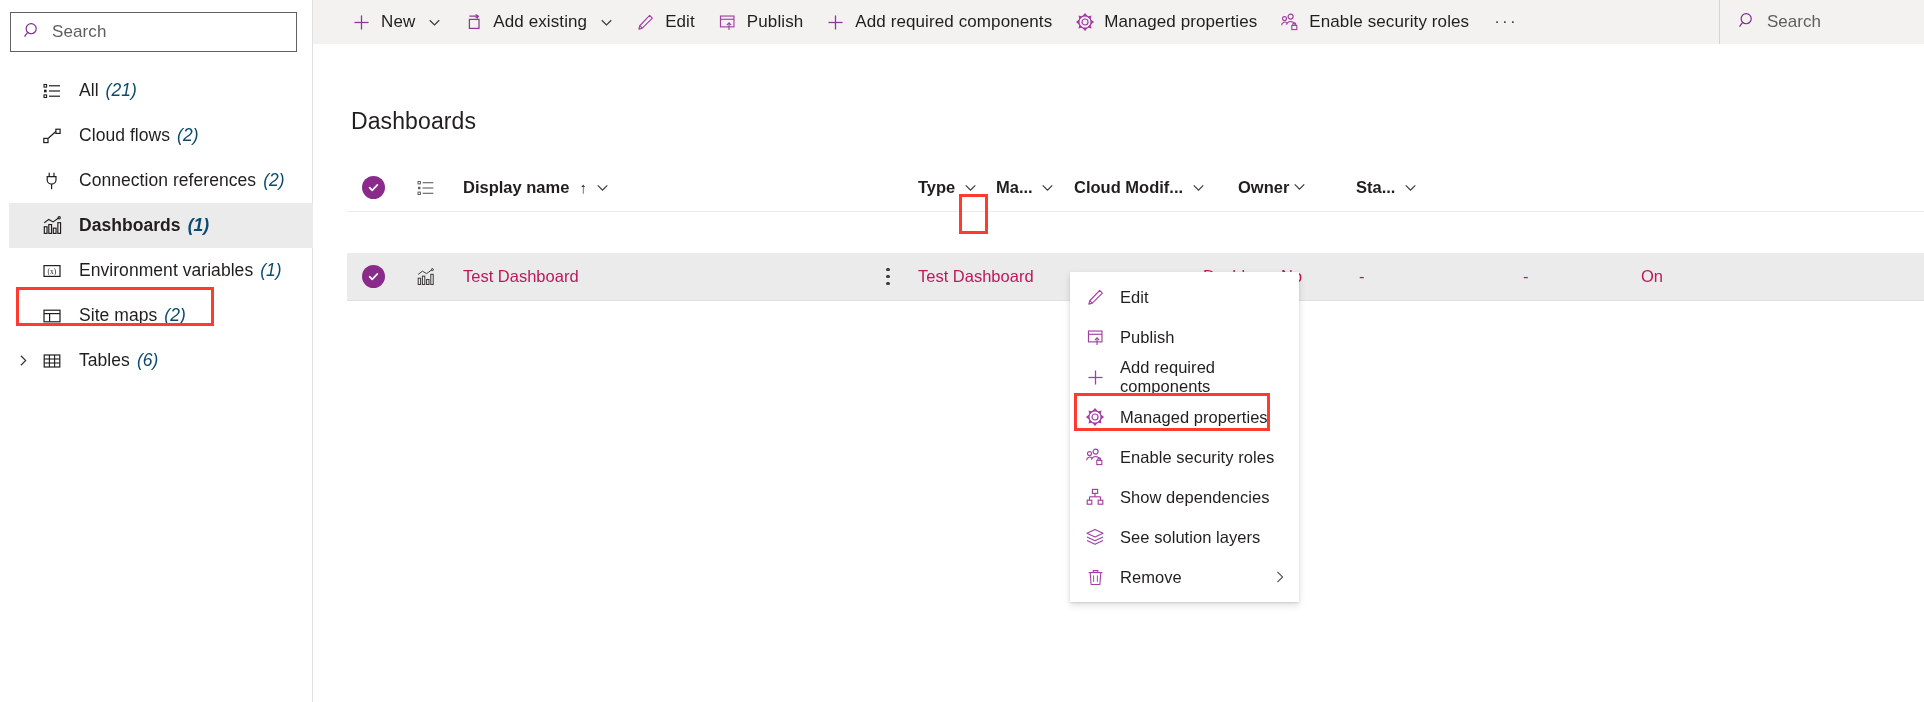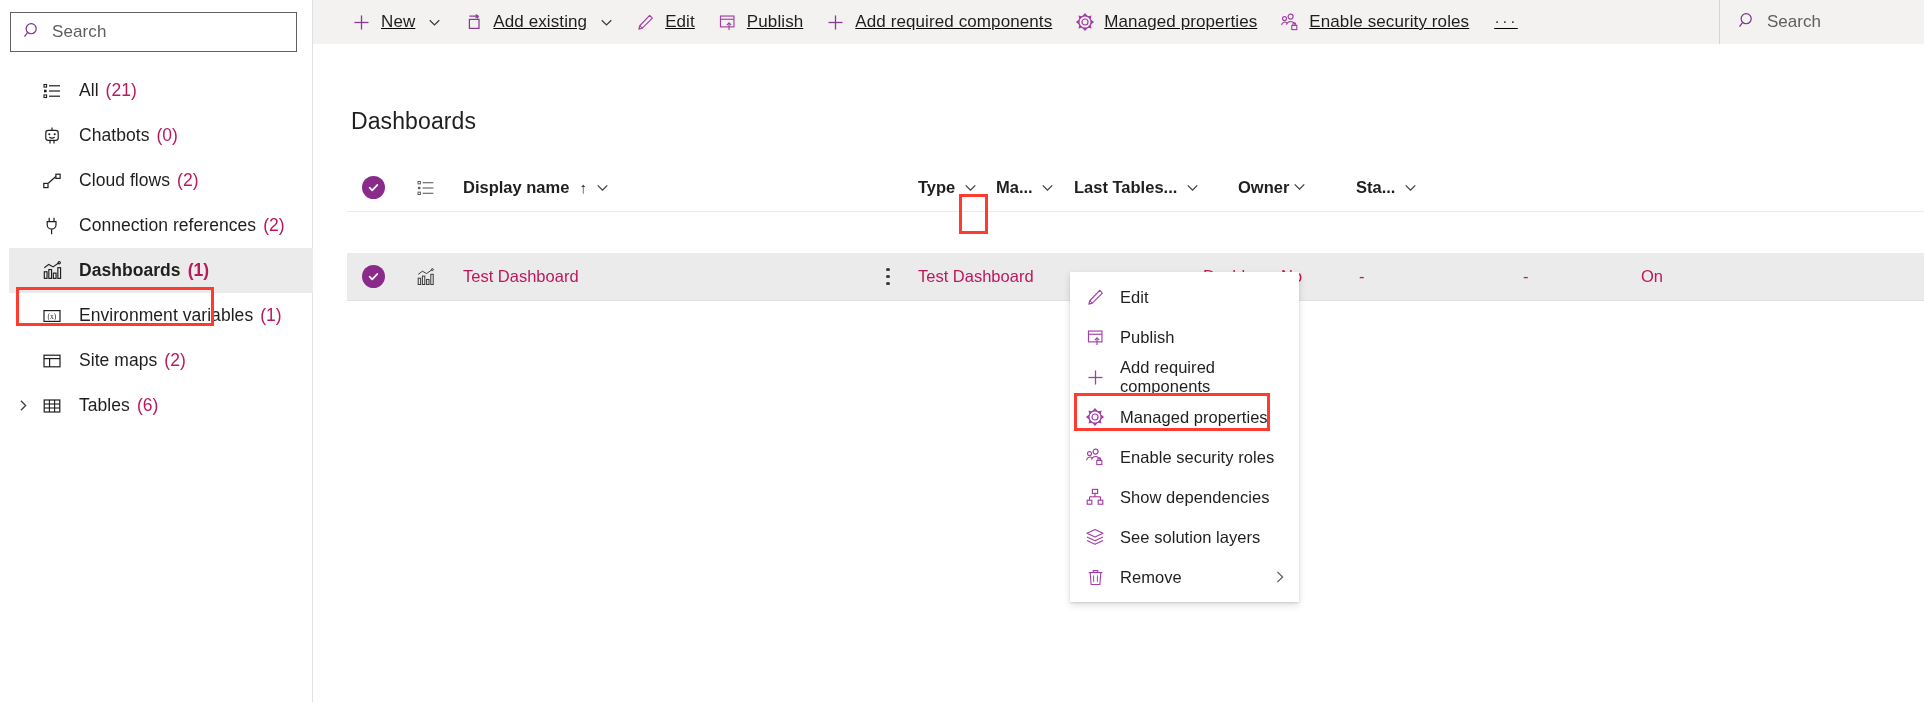--- a/index.html
+++ b/index.html
@@ -58,21 +58,21 @@
     letter-spacing: .05px;
     margin-left: 9px;
   }
   .sb-item .sb-ico {
     width: 26px; height: 24px;
     flex: 0 0 26px;
     display: flex; align-items: center; justify-content: center;
     margin-right: 14px;
   }
   .sb-item .sb-lbl { white-space: nowrap; }
-  .sb-item .sb-cnt { margin-left: 7px; color: #be185d; }
+  .sb-item .sb-cnt { margin-left: 7px; color: #0c4a6e; font-style: italic; }
   .sb-item.active {
     background: #ebebeb;
     font-weight: 600;
   }
   .sb-item.active .sb-lbl { font-weight: 600; }
   .sb-item .chev-pos {
     position: absolute;
     left: 5px; top: 0; bottom: 0;
     width: 18px;
     display: flex; align-items: center; justify-content: center;
@@ -83,21 +83,20 @@
     pointer-events: none;
     z-index: 40;
   }
 
   
   #main {
     position: relative;
     flex: 1 1 auto;
     height: 702px;
     background: #ffffff;
-    text-decoration: underline;
   }
   #toolbar {
     position: relative;
     height: 44px;
     background: #f3f2f1;
     display: flex;
     align-items: center;
     padding-left: 27px;
     gap: 0px;
   }
@@ -275,35 +274,20 @@
             <line x1="7" y1="4.8" x2="18" y2="4.8" stroke="#201f1e" stroke-width="1.2"></line>
             <line x1="7" y1="10" x2="18" y2="10" stroke="#201f1e" stroke-width="1.2"></line>
             <line x1="7" y1="15.2" x2="18" y2="15.2" stroke="#201f1e" stroke-width="1.2"></line>
           </svg>
         </span>
         <span class="sb-lbl">All</span>
         <span class="sb-cnt">(21)</span>
       </div>
 
 
-      <div class="sb-item">
-        <span class="sb-ico">
-          <svg width="20" height="20" viewBox="0 0 20 20">
-            <line x1="10" y1="1.6" x2="10" y2="4.2" stroke="#201f1e" stroke-width="1.2"></line>
-            <rect x="3.8" y="4.4" width="12.4" height="10" rx="2.4" fill="none" stroke="#201f1e" stroke-width="1.2"></rect>
-            <circle cx="7.3" cy="8.2" r="1.05" fill="#201f1e"></circle>
-            <circle cx="12.7" cy="8.2" r="1.05" fill="#201f1e"></circle>
-            <path d="M7.3 11.3 Q10 13.1 12.7 11.3" fill="none" stroke="#201f1e" stroke-width="1.2"></path>
-            <line x1="8" y1="14.4" x2="8" y2="17.6" stroke="#201f1e" stroke-width="1.2"></line>
-            <line x1="12" y1="14.4" x2="12" y2="17.6" stroke="#201f1e" stroke-width="1.2"></line>
-          </svg>
-        </span>
-        <span class="sb-lbl">Chatbots</span>
-        <span class="sb-cnt">(0)</span>
-      </div>
 
       <div class="sb-item">
         <span class="sb-ico">
           <svg width="20" height="20" viewBox="0 0 20 20">
             <rect x="1.8" y="12.4" width="4.2" height="4.2" fill="none" stroke="#201f1e" stroke-width="1.2"></rect>
             <rect x="13.9" y="3.2" width="4.2" height="4.2" fill="none" stroke="#201f1e" stroke-width="1.2"></rect>
             <line x1="6.3" y1="12.2" x2="13.8" y2="5.5" stroke="#201f1e" stroke-width="1.2"></line>
           </svg>
         </span>
         <span class="sb-lbl">Cloud flows</span>
@@ -541,21 +525,21 @@
           </div>
           <div class="c-ma">
             <span class="nowrap">Ma...</span>
             <span class="hdr-caret">
               <svg width="13" height="13" viewBox="0 0 12 12">
                   <polyline points="1.6,4.1 6,8.5 10.4,4.1" fill="none" stroke="#3b3a39" stroke-width="1.1"></polyline>
                 </svg>
             </span>
           </div>
           <div class="c-lastm">
-            <span class="nowrap">Last Tables...</span>
+            <span class="nowrap">Cloud Modif...</span>
             <span class="hdr-caret">
               <svg width="13" height="13" viewBox="0 0 12 12">
                   <polyline points="1.6,4.1 6,8.5 10.4,4.1" fill="none" stroke="#3b3a39" stroke-width="1.1"></polyline>
                 </svg>
             </span>
           </div>
           <div class="c-owner">
             <span class="nowrap">Owner</span>
             <span class="hdr-caret">
               <svg width="13" height="13" viewBox="0 0 12 12">

